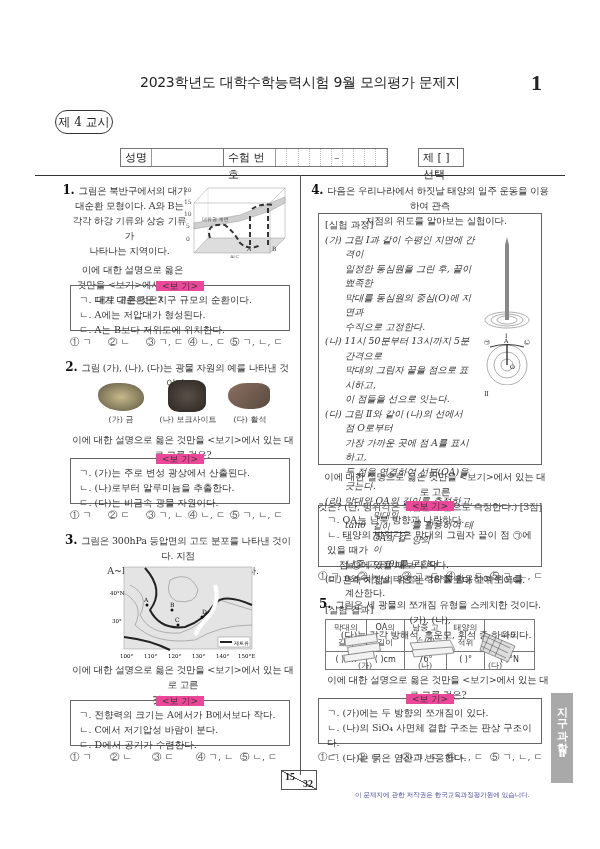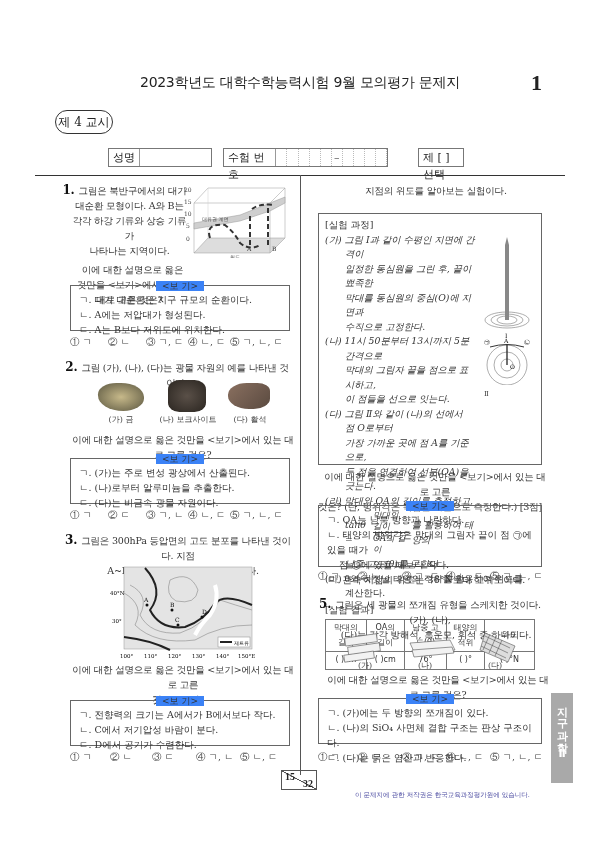--- a/index.html
+++ b/index.html
@@ -28,21 +28,21 @@
   .top-rule { position: absolute; left: 35px; top: 175px; width: 530px; height: 1px; background: #333; }
   .col-divider { position: absolute; left: 300px; top: 175px; width: 1px; height: 600px; background: #555; }
 
   .q { position: absolute; font-size: 9.5px; line-height: 15px; letter-spacing: -0.2px; color:#333;text-align:center; }
   .q .qnum { font-weight: bold; font-size: 12px; margin-right: 4px; color:#111; }
   .q p { margin: 0; }
 
   .bogi { position: absolute; border: 1px solid #666; font-size: 9.5px; line-height: 15px;
     padding: 6px 8px 4px 8px; color:#333; }
   .bogi-title { position: absolute; top: -8px; left: 0; width: 100%; text-align: center; }
-  .bogi-title span { background: #3b82f6; padding: 0 6px; font-size: 9px; }
+  .bogi-title span { background: #ec4899; padding: 0 6px; font-size: 9px; }
 
   .choices { position: absolute; font-size: 9.5px; display: flex; color:#444; }
   .choices span { display: inline-block; }
 
   .mineral { position: absolute; border-radius: 40% 50% 45% 55%; }
   .cap { position: absolute; font-size: 8px; text-align: center; color:#444; }
 
   .exp-box { position: absolute; border: 1px solid #666; font-size: 9.3px; line-height: 14.5px; padding: 4px 6px; color:#333; }
   .exp-box .hdr { font-family: "DejaVu Sans", sans-serif; font-size: 9.5px; }
   .exp-step { padding-left: 20px; text-indent: -20px; }
@@ -62,21 +62,21 @@
     font-size: 6.5px; color: #4a4aa0; }
 </style>
 </head>
 <body>
 
 <div class="exam-header">
   <div class="exam-subtitle">2023학년도 대학수학능력시험 9월 모의평가 문제지</div>
   <div class="page-num">1</div>
   <div class="period-badge">제 4 교시</div>
   <div class="info-row">
-    <div class="info-box" style="left:108px;width:104px;">
+    <div class="info-box" style="left:120px;width:104px;">
       <span class="lbl">성명</span>
     </div>
     <div class="info-box" style="left:223px;width:165px;">
       <span class="lbl">수험 번호</span>
       <span class="cell"></span>
         <span class="cell"></span>
         <span class="cell"></span>
         <span class="cell"></span>
         <span class="cell"></span>
       <span class="dash-cell">–</span>
@@ -205,34 +205,35 @@
 </div>
 <div class="choices" style="left:70px;top:751px;width:220px;">
   <span style="width:40px">① ㄱ</span>
   <span style="width:42px">② ㄴ</span>
   <span style="width:44px">③ ㄷ</span>
   <span style="width:44px">④ ㄱ, ㄴ</span>
   <span>⑤ ㄴ, ㄷ</span>
 </div>
 
 <div class="q" style="left:310px;top:183px;width:240px;">
+  <p><span class="qnum">4.</span><span>다음은 우리나라에서 하짓날 태양의 일주 운동을 이용하여 관측</span></p>
   <p style="padding-left:12px;">지점의 위도를 알아보는 실험이다.</p>
 </div>
 <div class="exp-box" style="left:318px;top:213px;width:224px;height:252px;">
   <div class="hdr">[실험 과정]</div>
   <div style="width:150px;font-style:italic;">
     <p class="exp-step"><span>(가)</span> <span>그림 Ⅰ과 같이 수평인 지면에 간격이</span></p>
     <p style="padding-left:20px;">일정한 동심원을 그린 후, 끝이 뾰족한</p>
     <p style="padding-left:20px;">막대를 동심원의 중심(O)에 지면과</p>
     <p style="padding-left:20px;">수직으로 고정한다.</p>
     <p class="exp-step"><span>(나)</span> <span>11시 50분부터 13시까지 5분 간격으로</span></p>
     <p style="padding-left:20px;">막대의 그림자 끝을 점으로 표시하고,</p>
     <p style="padding-left:20px;">이 점들을 선으로 잇는다.</p>
     <p class="exp-step"><span>(다)</span> <span>그림 Ⅱ와 같이 (나)의 선에서 점 O로부터</span></p>
-    <p style="padding-left:20px;">가장 가까운 곳에 점 A를 기준으로,</p>
+    <p style="padding-left:20px;">가장 가까운 곳에 점 A를 표시하고,</p>
     <p style="padding-left:20px;">두 점을 연결하여 선분(OA)을 긋는다.</p>
     <p class="exp-step"><span>(라)</span> <span>막대와 OA의 길이를 측정하고,</span></p>
     <p style="padding-left:20px;display:flex;align-items:center;margin:2px 0;">
       <span>tanθ =</span>
       <span style="display:inline-flex;flex-direction:column;align-items:center;margin:0 3px;font-size:8.5px;line-height:11px;">
         <span style="border-bottom:1px solid #444;">막대의 길이</span>
         <span>OA의 길이</span>
       </span>
       <span>를 활용하여 태양의</span>
     </p>

